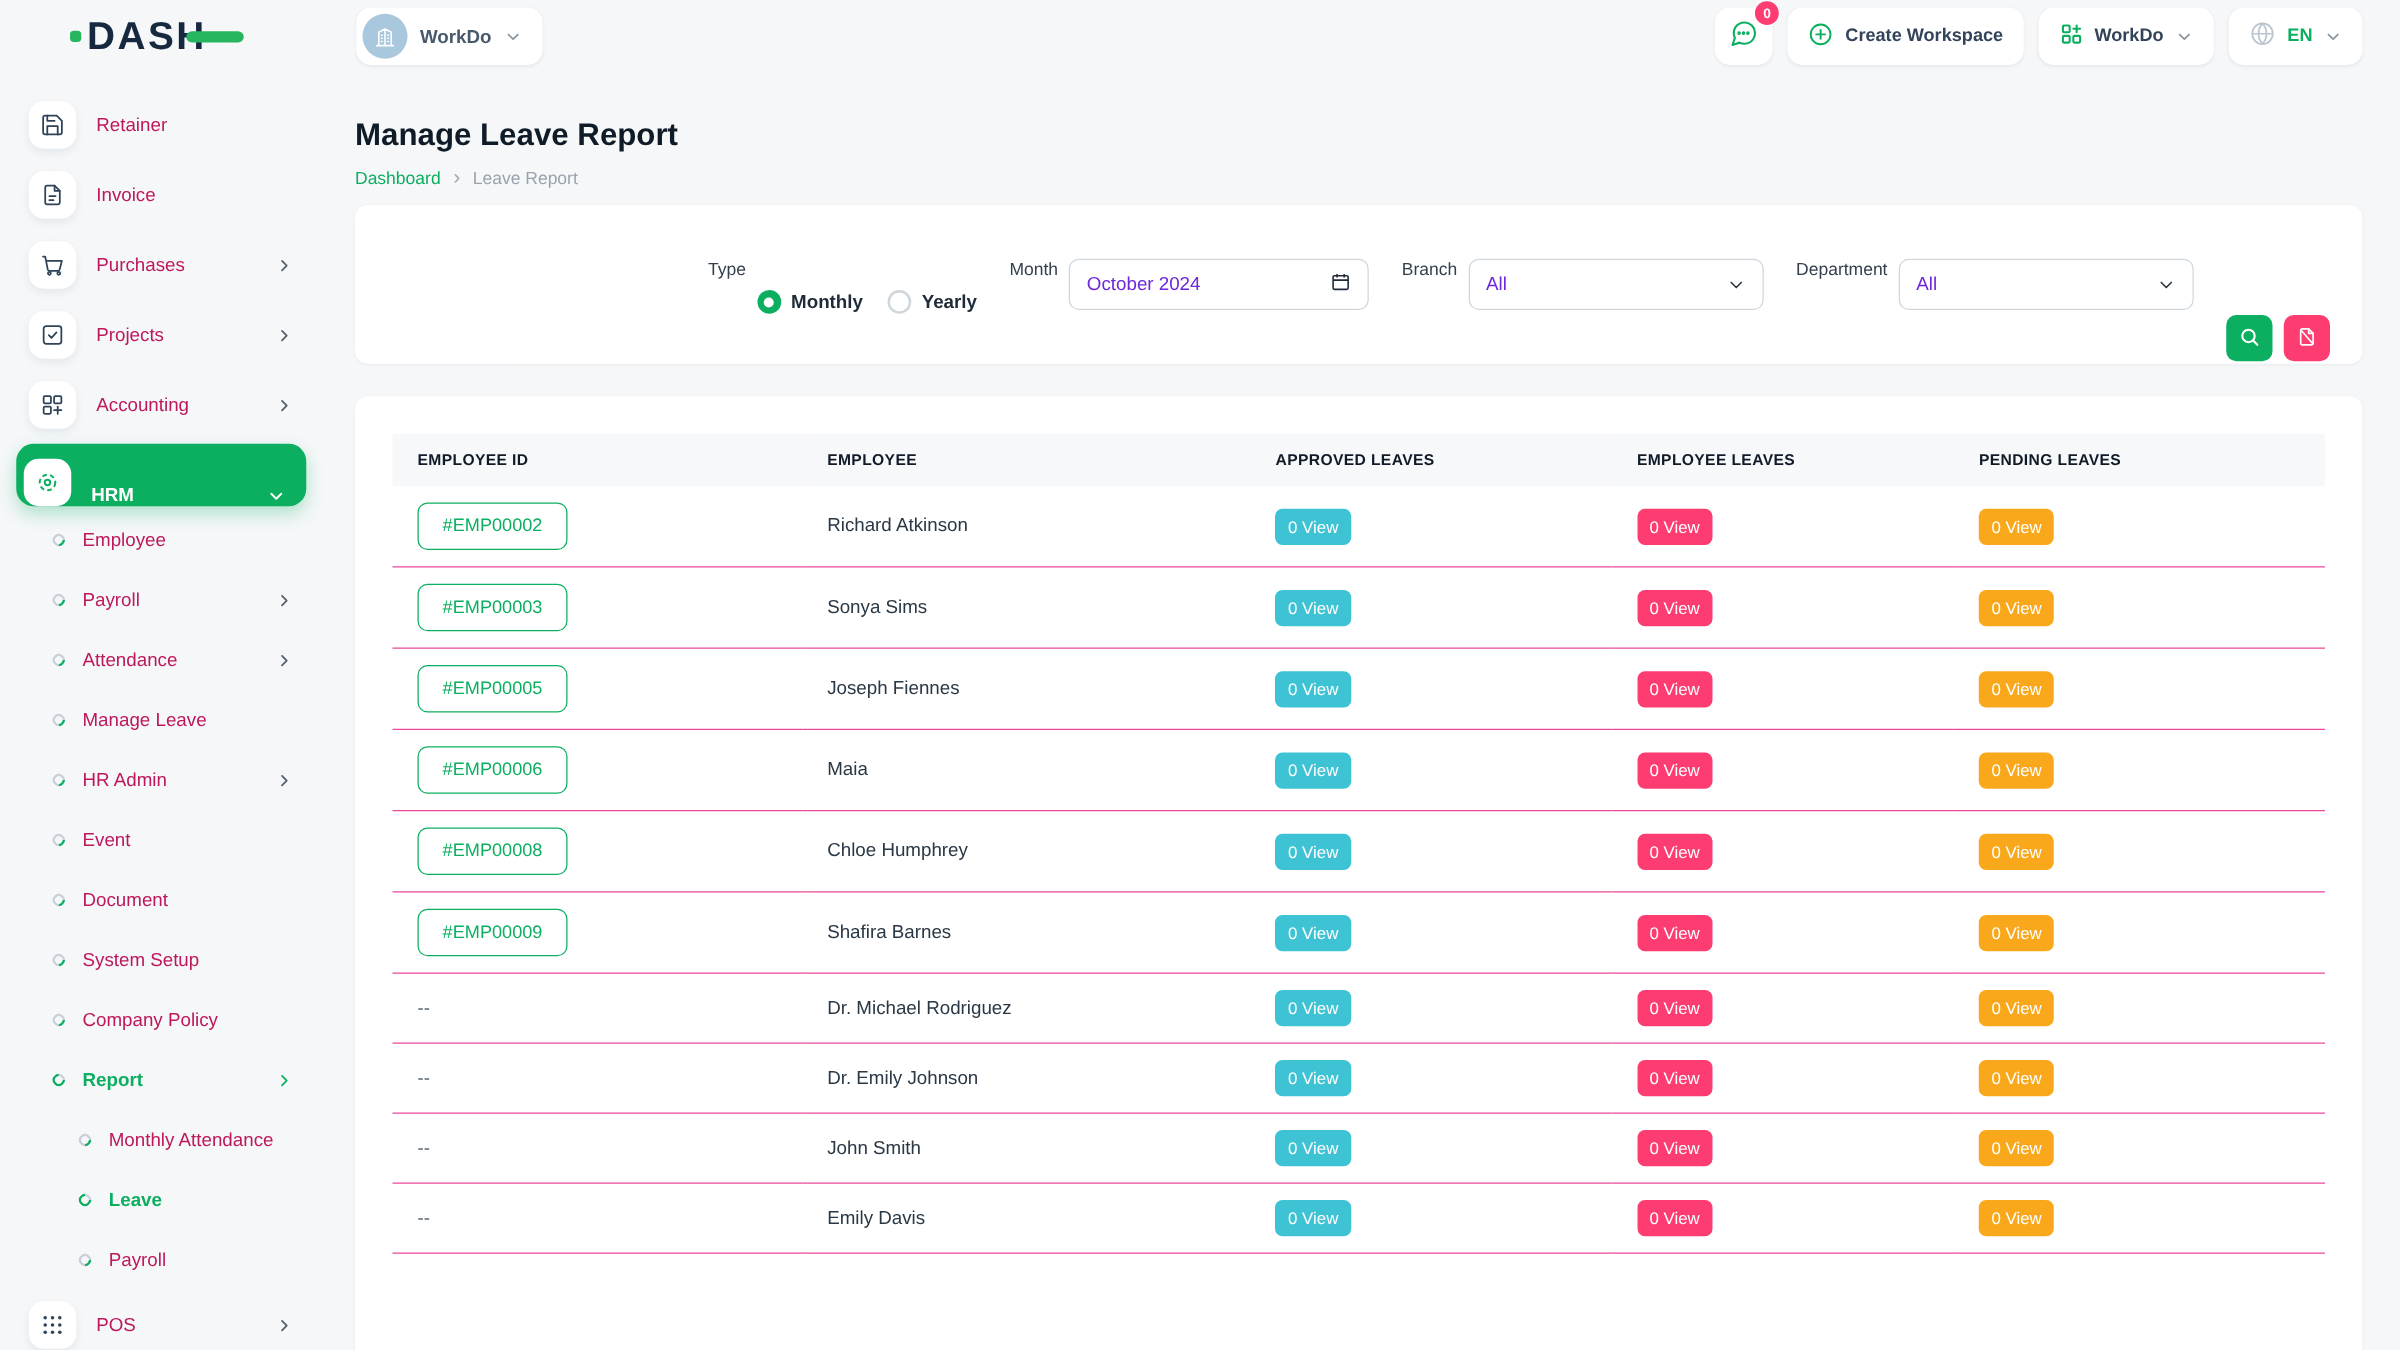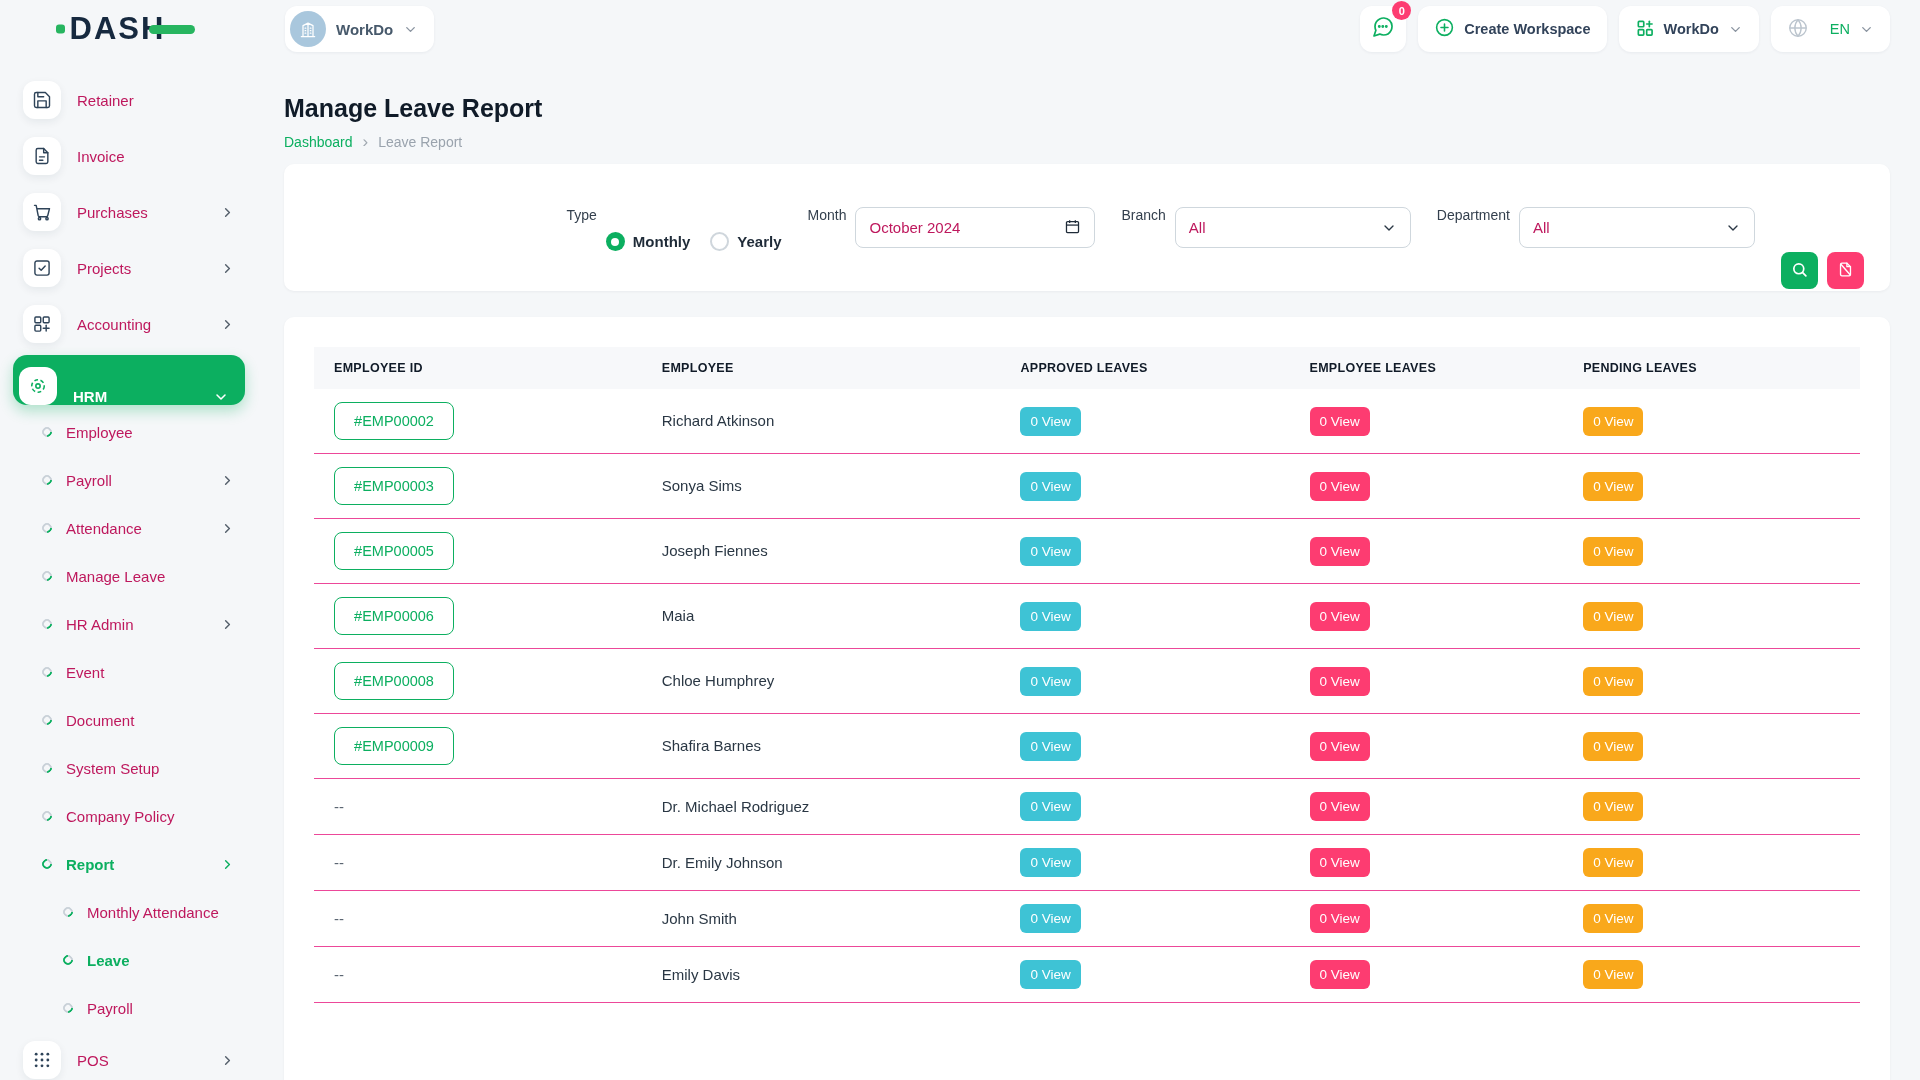--- a/index.html
+++ b/index.html
@@ -24,21 +24,21 @@
   .ws-avatar { width:36px; height:36px; border-radius:50%; background:#a9c7dd;
     display:grid; place-items:center; }
   .ws-name { font-size:15px; font-weight:600; color:#47596b; }
   .chev-gray { color:#8a94a0; display:flex; }
   .topbar-right { margin-left:auto; margin-right:30px; display:flex; align-items:center; gap:12px; }
   .icon-btn { width:46px; height:46px; justify-content:center; position:relative; }
   .notif-badge { position:absolute; top:-5px; right:-5px; min-width:19px; height:19px;
     border-radius:50%; background:#fd3c71; color:#fff; font-size:11px; font-weight:700;
     display:grid; place-items:center; }
   .txt-btn { height:46px; padding:0 16px; gap:9px; font-size:14.5px; font-weight:600; color:#32435a; }
-  .lang-label { color:#0caf60; font-weight:400; font-size:14.5px;margin-left:12px; }
+  .lang-label { color:#0caf60; font-weight:700; font-size:14.5px; }
   
   .sidebar { position:absolute; top:58px; left:0; bottom:0; width:265px; padding:14px 0 0 13px; overflow:hidden; }
   .nav-item { display:flex; align-items:center; cursor:pointer; }
   .nav-item.top { height:56px; gap:16px; padding-left:10px; }
   .icon-box { width:38px; height:38px; border-radius:12px; background:#fff;
     box-shadow:0 3px 8px rgba(20,40,60,.07); display:grid; place-items:center; color:#2e4358; flex:0 0 38px; }
   .nav-label { font-size:15px; font-weight:500; color:#be185d; }
   .chev { margin-left:auto; margin-right:30px; color:#55606c; display:flex; }
   .nav-item.top.active { width:232px; height:50px; margin:3px 0; padding-left:6px;
     background:#0caf60; border-radius:14px; box-shadow:0 6px 14px rgba(12,175,96,.3);align-items:flex-end; }
@@ -66,21 +66,21 @@
   .fgroup { display:flex; gap:9px; }
   .flabel { font-size:14px; color:#333f4d; }
   .radios { display:flex; gap:20px; align-items:center; height:41px; }
   .radio-wrap { display:flex; align-items:center; gap:8px; font-size:15px; font-weight:700;
     color:#1f2b38; cursor:pointer;margin-top:28px; }
   .radio { width:19px; height:19px; border-radius:50%; border:2px solid #cfd6dc; background:#fff; position:relative; }
   .radio.checked { border:none; background:#0caf60; }
   .radio.checked::after { content:""; position:absolute; inset:5.5px; border-radius:50%; background:#fff; }
   .fcontrol { height:41px; border:1px solid #cfd7dd; border-radius:8px; background:#fff;
     display:flex; align-items:center; justify-content:space-between; padding:0 13px;
-    font-size:15px; color:#be185d; cursor:pointer; }
+    font-size:15px; color:#6d28d9; cursor:pointer; }
   .fcontrol.month { width:240px; }
   .fcontrol.sel { width:236px; }
   .fbuttons { display:flex; gap:9px; align-self:flex-end; margin-bottom:2px; }
   .sq-btn { width:37px; height:37px; border:none; border-radius:8px; display:grid;
     place-items:center; cursor:pointer; }
   .sq-btn.search { background:#0caf60; }
   .sq-btn.reset { background:#fd3c71; }
   
   .table-card { margin-top:26px; padding:30px; height:860px; }
   table { width:100%; border-collapse:collapse; }

